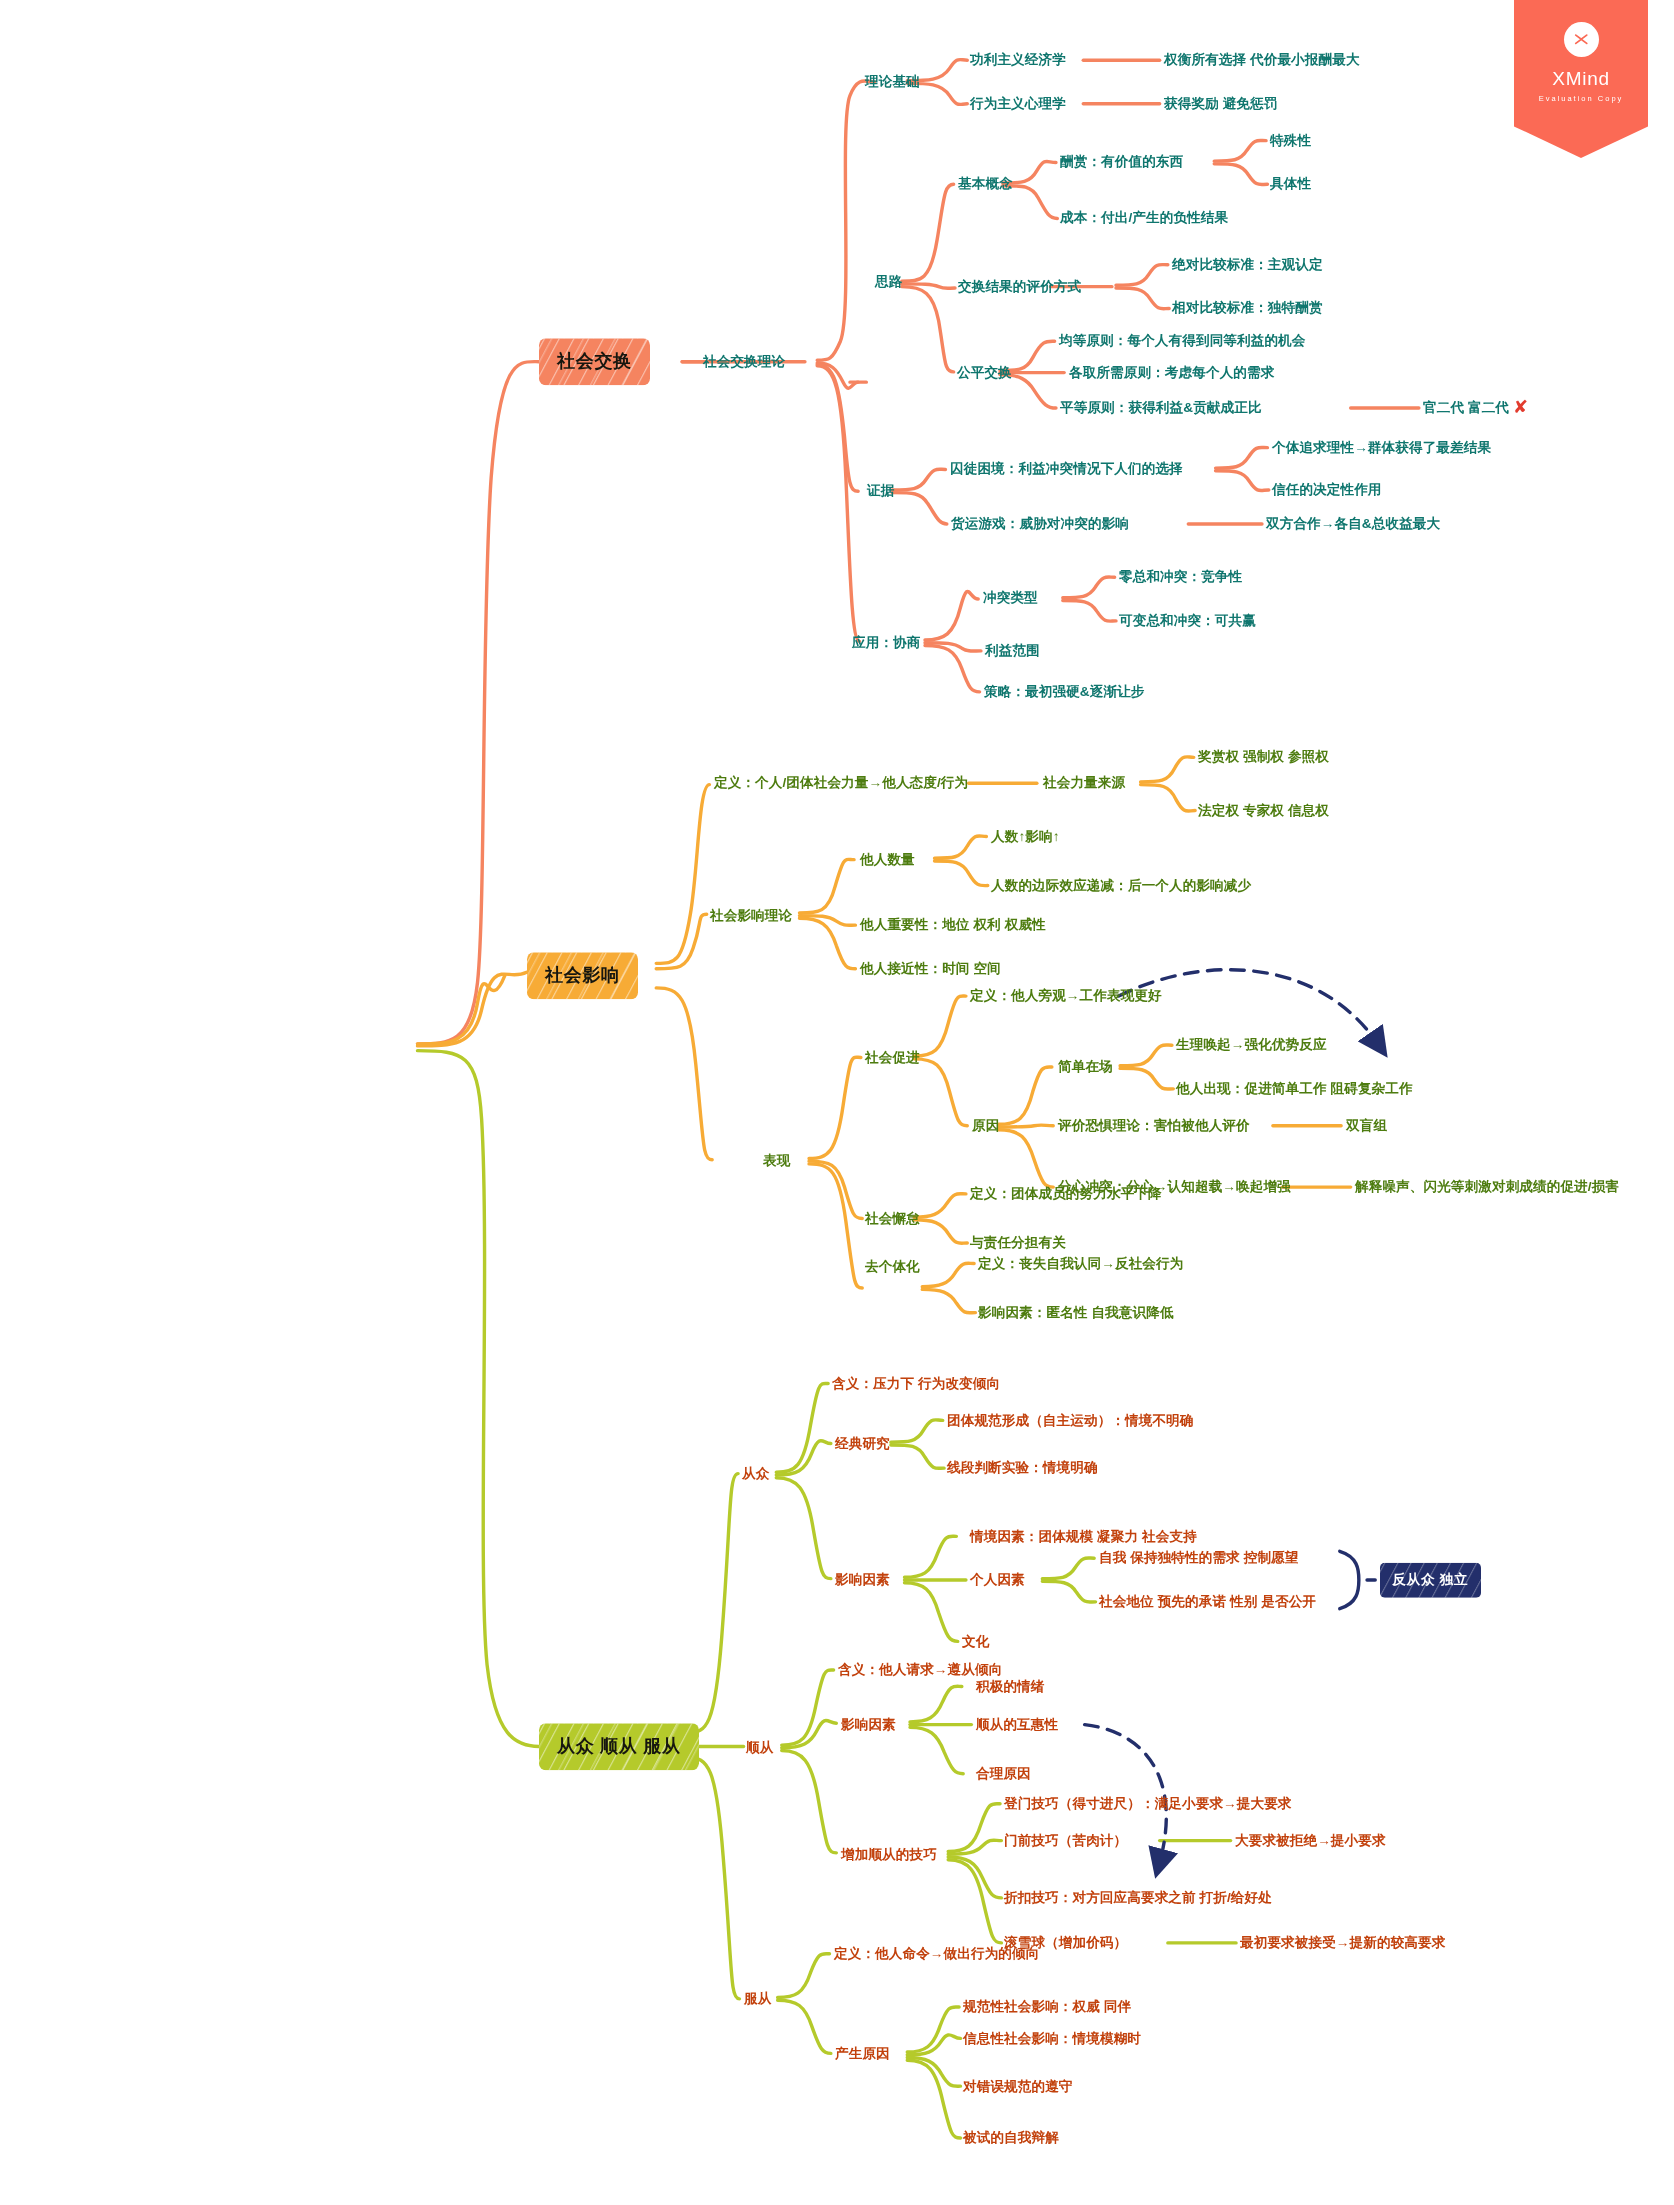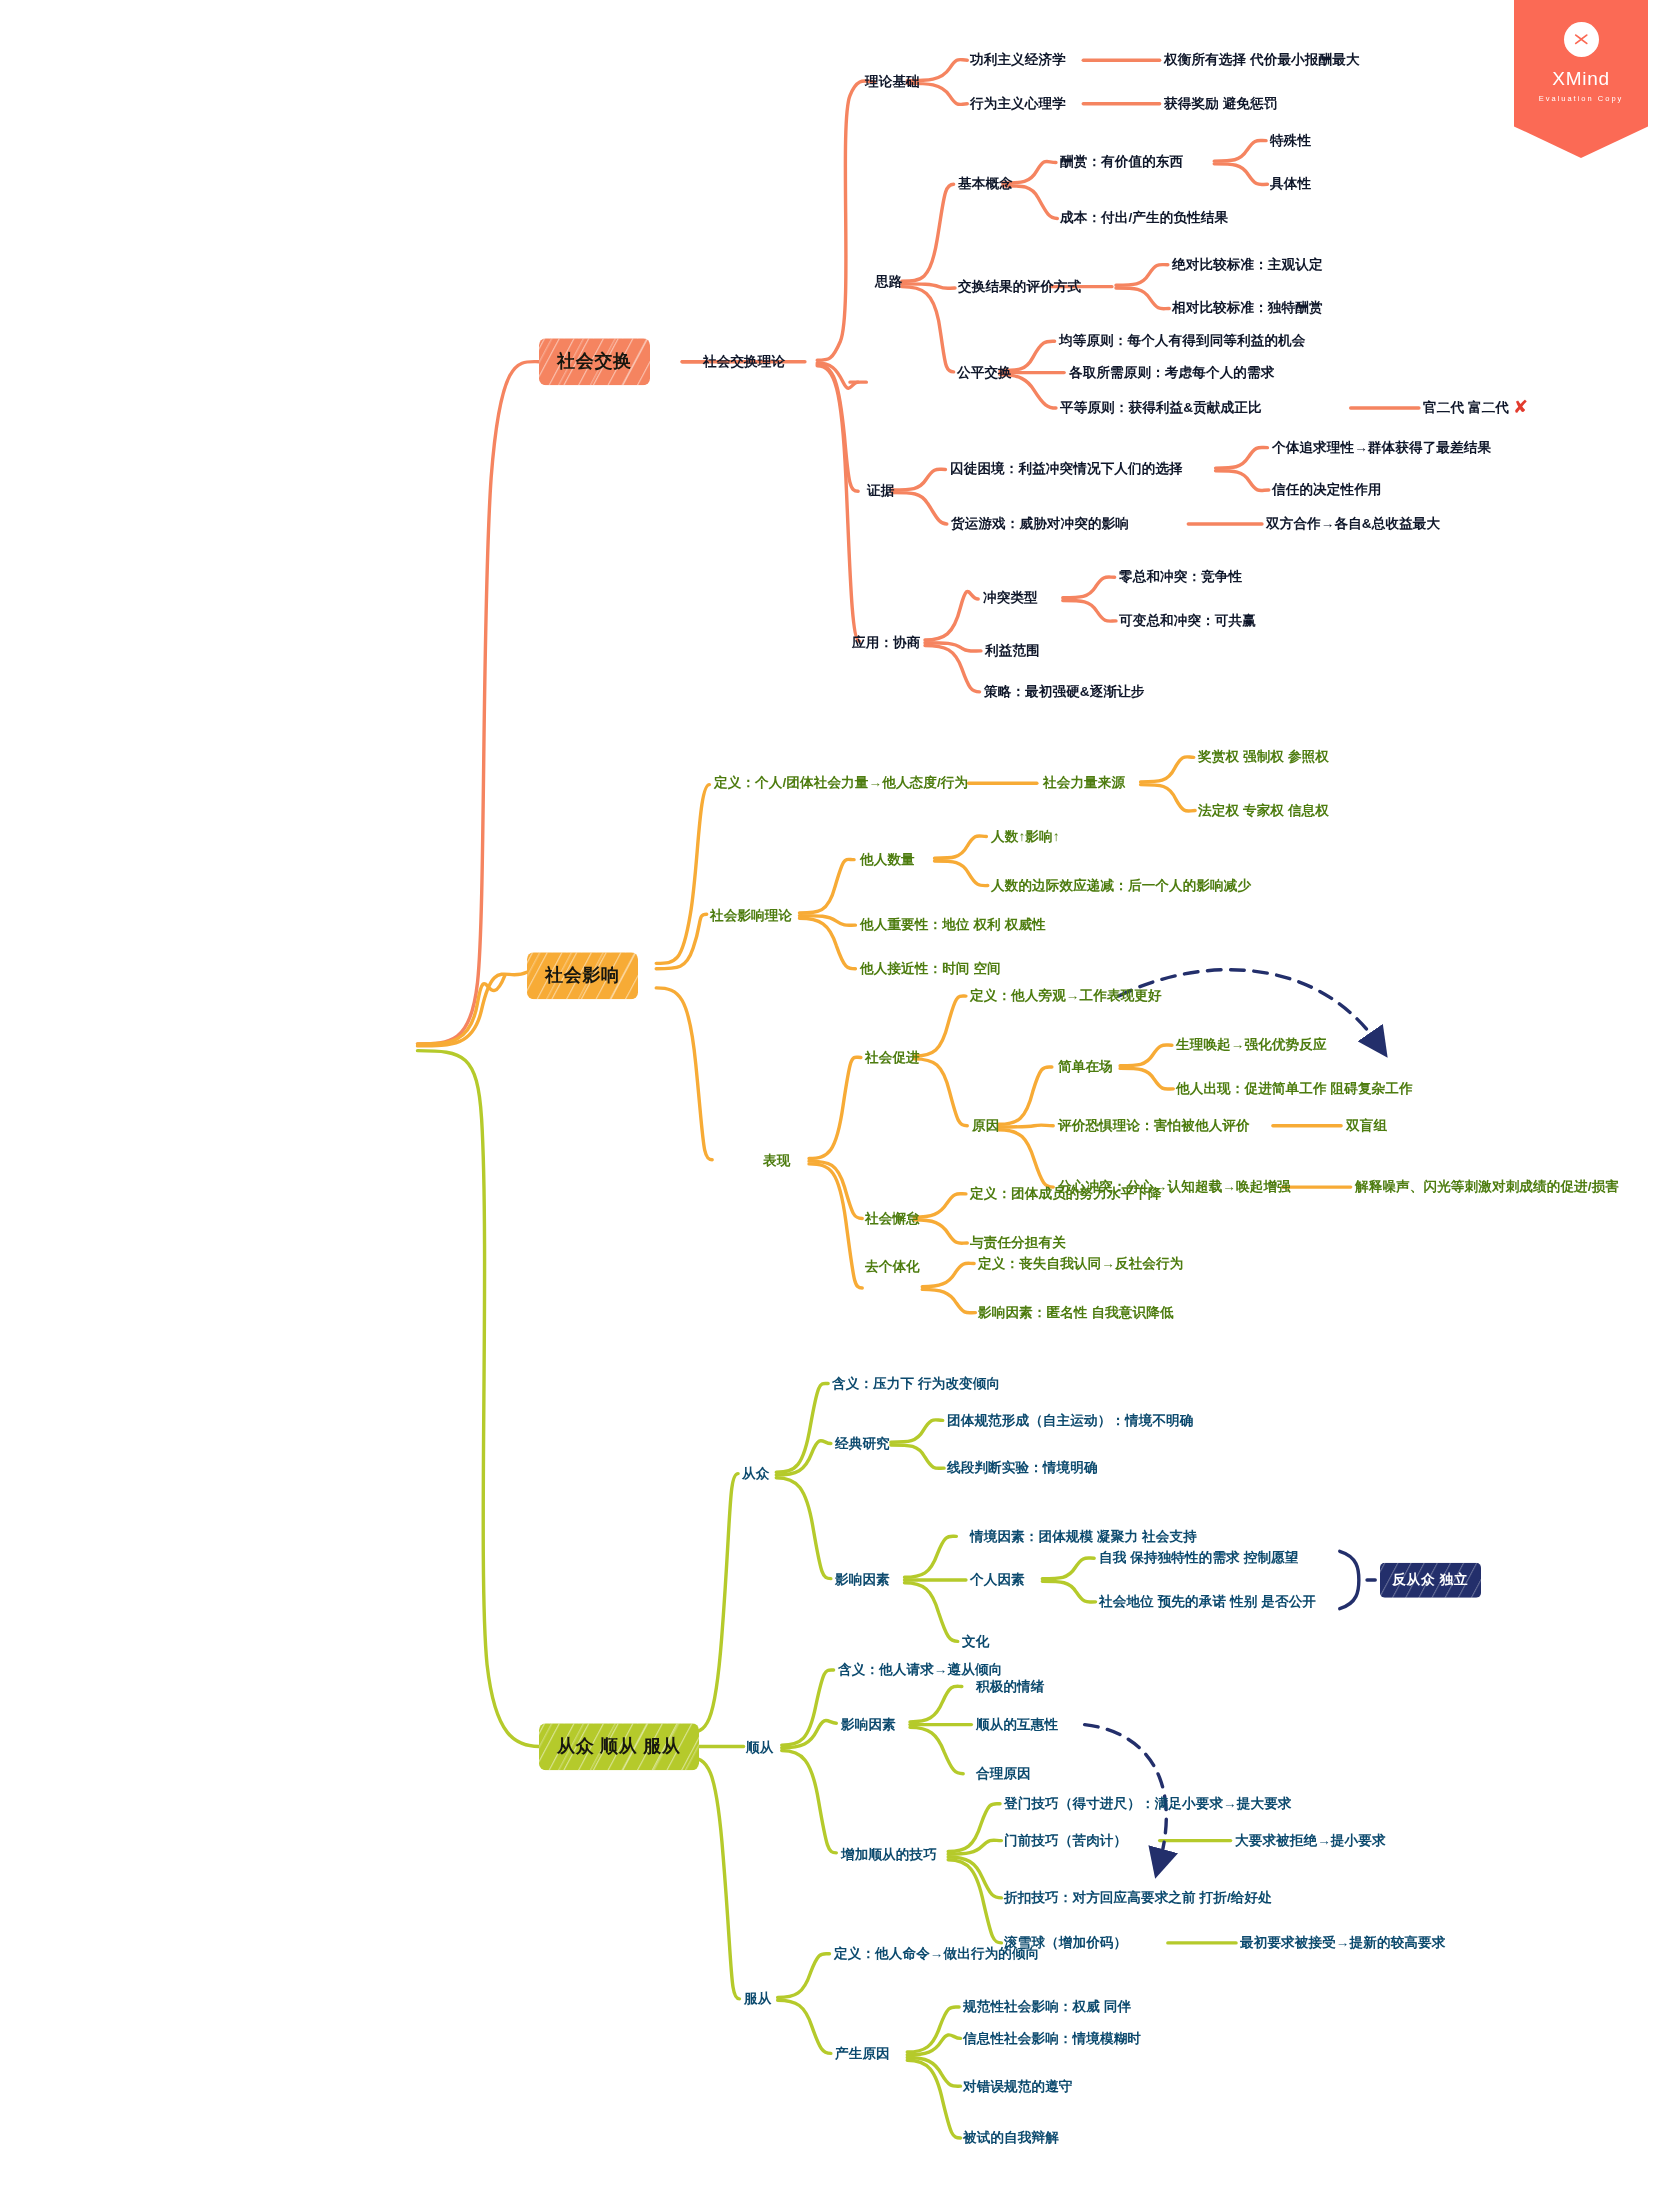--- a/index.html
+++ b/index.html
@@ -23,23 +23,23 @@
     white-space: nowrap;
     line-height: 1.1;
     transform: translateY(-50%);
   }
   
   .t {
     font-size: 13.6px;
     font-weight: 700;
     letter-spacing: 0.1px;
   }
-  .c-orange { color: #0f172a; }
+  .c-orange { color: #0f766e; }
   .c-amber  { color: #4d7c0f; }
-  .c-green  { color: #0c4a6e; }
+  .c-green  { color: #c2410c; }
 
   
   .root {
     position: absolute;
     transform: translateY(-50%);
     background: #232f6b;
     color: #ffffff;
     font-size: 24.6px;
     font-weight: 700;
     padding: 18px 23px 19px 23px;

